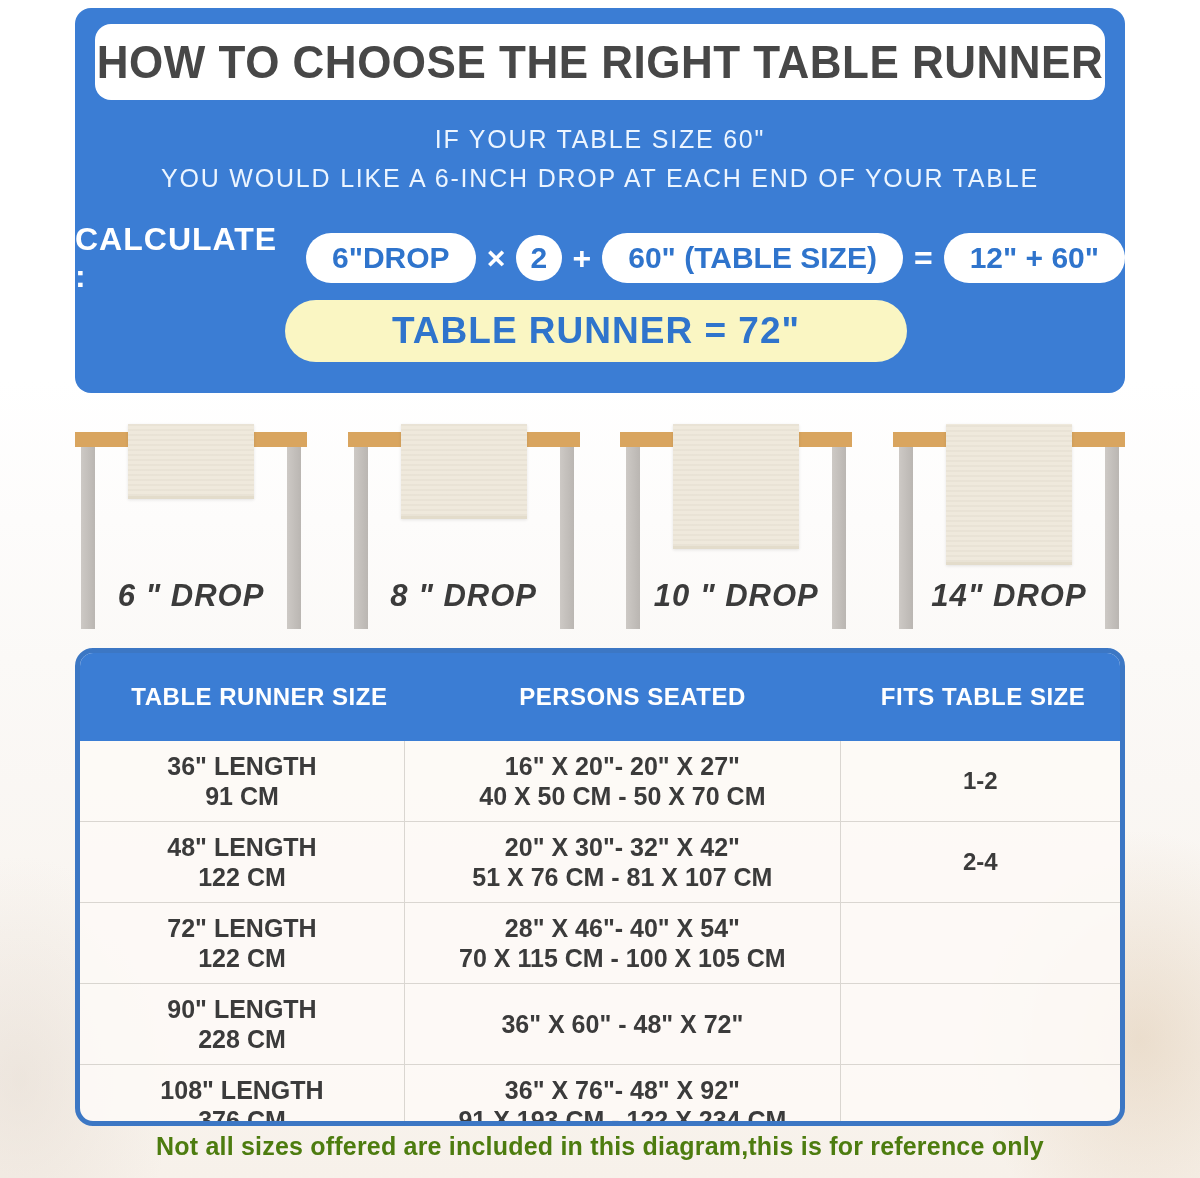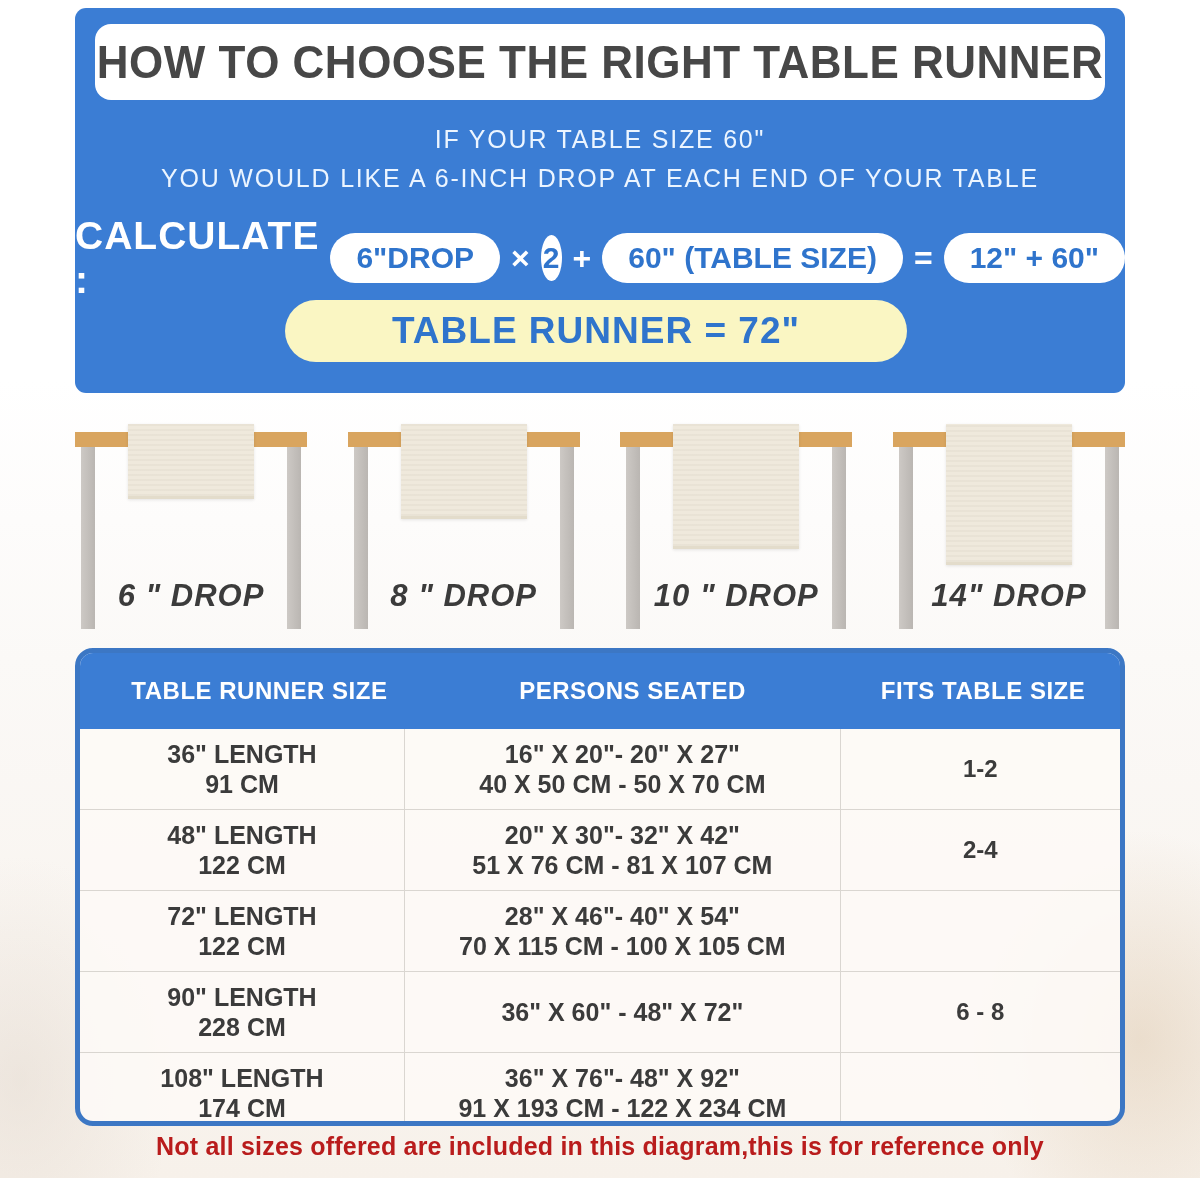--- a/index.html
+++ b/index.html
@@ -17,41 +17,41 @@
       radial-gradient(280px 260px at 40px 1150px, rgba(214,188,158,.45), transparent 70%),
       radial-gradient(430px 220px at 620px 1180px, rgba(201,186,174,.35), transparent 70%),
       radial-gradient(220px 320px at 20px 700px, rgba(226,216,206,.5), transparent 70%),
       radial-gradient(200px 260px at 1190px 980px, rgba(188,203,224,.32), transparent 70%),
       radial-gradient(160px 200px at 900px 1160px, rgba(210,190,165,.4), transparent 70%),
       linear-gradient(180deg,#ffffff 0%,#fbf9f7 35%,#f7f1ea 100%);
   }
   
   .banner{
     position:absolute;left:75px;top:8px;width:1050px;height:385px;
-    background:var(--blue);border-radius:11px;
+    background:var(--blue);border-radius:16px;
   }
   .title-box{
     position:absolute;left:20px;top:16px;width:1010px;height:76px;
     background:#ffffff;border-radius:16px;
     display:flex;align-items:center;justify-content:center;
   }
   .title-box span{
     font-size:44px;font-weight:800;color:#474747;letter-spacing:.5px;
     transform:scaleY(1.06);white-space:nowrap;
   }
   .subtitles{position:absolute;left:0;top:112px;width:100%;text-align:center;}
   .subtitles div{
     color:#ecf5ff;font-size:25px;font-weight:400;letter-spacing:1.8px;
     line-height:39px;white-space:nowrap;
   }
   .calc-row{
     position:absolute;left:0;top:224px;width:100%;height:52px;
     display:flex;align-items:center;justify-content:center;gap:11px;
   }
-  .calc-label{color:#ffffff;font-size:39px;font-weight:800;letter-spacing:1px;}
+  .calc-label{color:#ffffff;font-size:32px;font-weight:800;letter-spacing:1px;}
   .pill{
     background:#ffffff;color:#2f74cc;font-weight:800;font-size:30px;
     height:50px;border-radius:26px;padding:0 26px;
     display:flex;align-items:center;justify-content:center;white-space:nowrap;
   }
   .pill.small{width:46px;height:46px;padding:0;border-radius:50%;}
   .op{color:#ffffff;font-size:32px;font-weight:800;}
   .result-pill{
     position:absolute;left:210px;top:292px;width:622px;height:62px;
     background:#faf6c3;border-radius:32px;
@@ -90,21 +90,21 @@
     font-size:31px;font-weight:800;font-style:italic;color:#3b3b3b;
     letter-spacing:1px;white-space:nowrap;
   }
   
   .size-panel{
     position:absolute;left:75px;top:648px;width:1050px;height:478px;
     border:5px solid #3c77c4;border-radius:18px;overflow:hidden;
     background:rgba(253,250,246,.9);box-sizing:border-box;
   }
   .size-header{
-    height:76px;background:var(--blue);
+    height:88px;background:var(--blue);
     display:grid;grid-template-columns:31.25% 41.9% 26.85%;
     align-items:center;
     padding-left:20px;
   }
   .size-header div{
     color:#ffffff;font-size:24px;font-weight:800;letter-spacing:.5px;
     text-align:center;white-space:nowrap;
   }
   .size-body{display:block;}
   .size-row{
@@ -115,21 +115,21 @@
   .cell{
     display:flex;flex-direction:column;align-items:center;justify-content:center;
     color:#3b3b3b;font-weight:700;font-size:25px;line-height:30px;
     text-align:center;white-space:nowrap;
   }
   .cell.c1,.cell.c2{border-right:1px solid rgba(175,170,164,.45);}
   .cell.c3{font-size:24px;}
   
   .footer-note{
     position:absolute;left:0;top:1132px;width:100%;text-align:center;
-    font-size:25px;font-weight:700;color:#b91c1c;letter-spacing:.2px;
+    font-size:25px;font-weight:700;color:#4d7c0f;letter-spacing:.2px;
   }
   :root{--blue:#3b7dd4;}
 </style>
 </head>
 <body>
 
 <div class="bg-photo"></div>
 
 <div class="banner">
   <div class="title-box">
@@ -225,26 +225,25 @@
       </div>
     </div>
     <div class="size-row">
       <div class="cell c1">
         <span>90" LENGTH</span>
         <span>228 CM</span>
       </div>
       <div class="cell c2">
         <span>36" X 60" - 48" X 72"</span>
       </div>
-      <div class="cell c3">6 - 8</div>
     </div>
     <div class="size-row">
       <div class="cell c1">
         <span>108" LENGTH</span>
-        <span>174 CM</span>
+        <span>376 CM</span>
       </div>
       <div class="cell c2">
         <span>36" X 76"- 48" X 92"</span>
         <span>91 X 193 CM - 122 X 234 CM</span>
       </div>
     </div>
   </div>
 </div>
 
 <div class="footer-note">Not all sizes offered are included in this diagram,this is for reference only</div>

